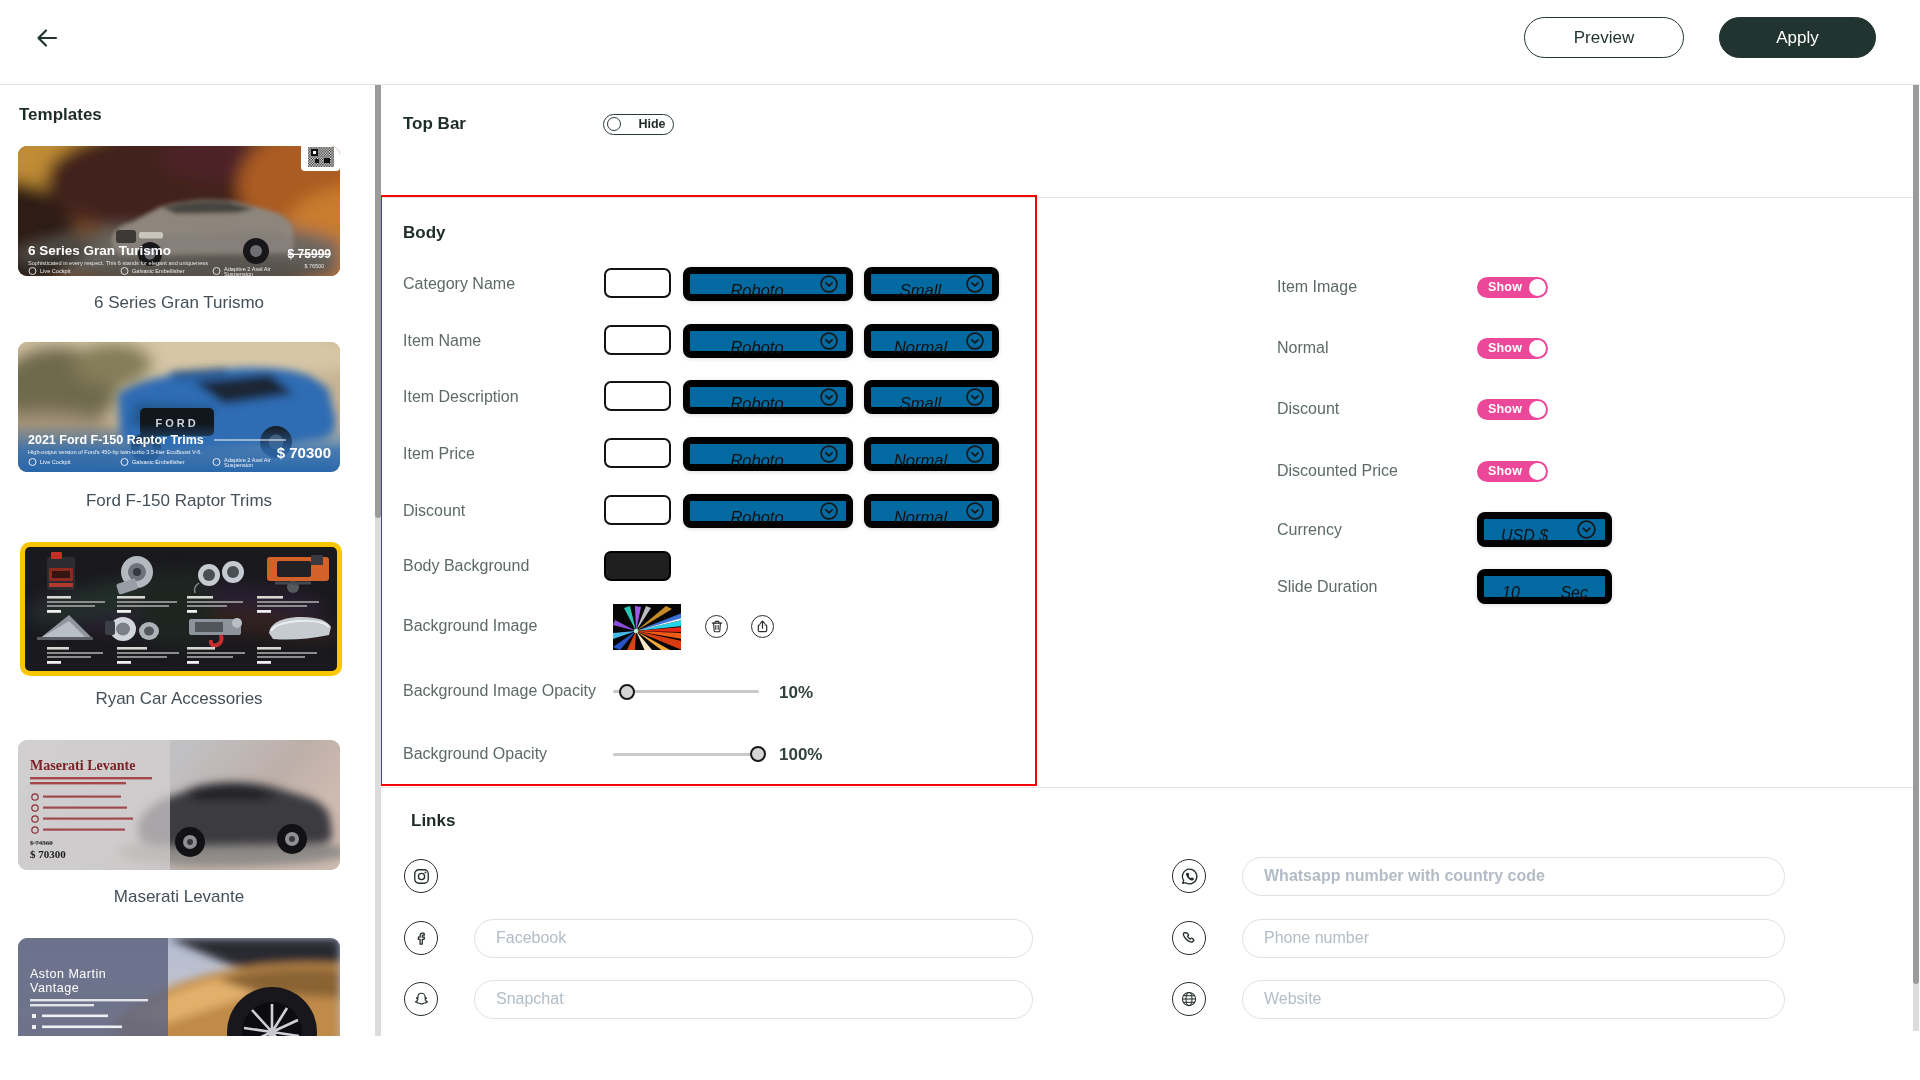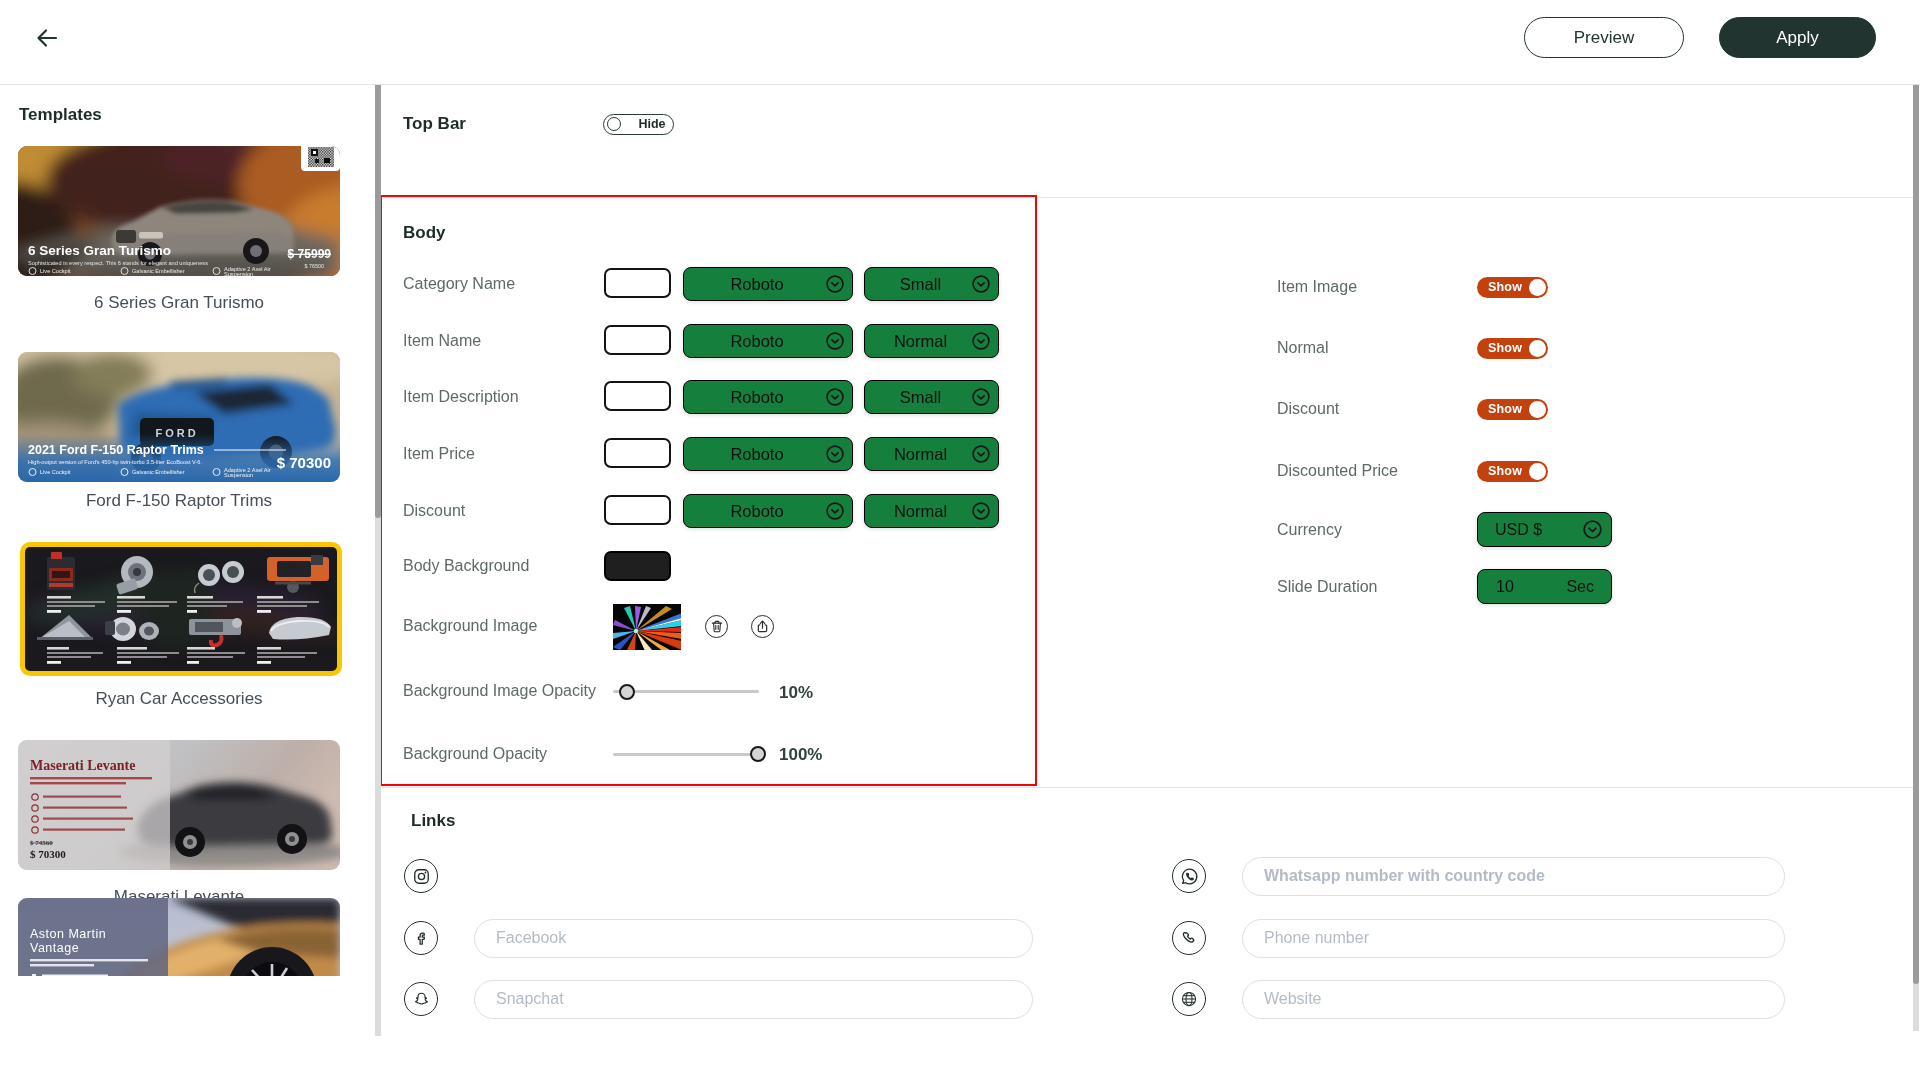--- a/index.html
+++ b/index.html
@@ -7,26 +7,26 @@
   .abs { position:absolute; }
   #page { position:relative; width:1920px; height:1080px; background:#fff; }
   .hdr-line { position:absolute; left:0; top:84px; width:1920px; height:1px; background:#e3e3e3; }
   .sep { position:absolute; height:1px; background:#e4e4e4; left:377px; width:1536px; }
   .btn { position:absolute; top:17px; height:41px; border-radius:21px; font-size:17px; font-weight:normal; text-align:center; line-height:39px; }
   .btn.preview { left:1524px; width:160px; background:#fff; border:1.6px solid #22342f; color:#22342f; }
   .btn.apply { left:1719px; width:157px; background:#22342f; border:1.6px solid #22342f; color:#fff; }
   .h1 { position:absolute; font-size:17px; font-weight:bold; color:#1e2c28; }
   .lbl { position:absolute; font-size:16px; color:#5d6a66; }
   .colorbox { position:absolute; left:604px; width:67px; height:30px; border:2px solid #131313; border-radius:7px; background:#fff; }
-  .dd { position:absolute; background:#15803d; height:34px; border-radius:8px; border:1px solid #000000; box-shadow:0 1px 4px rgba(0,0,0,0.14); font-size:16.5px; color:#111; }
+  .dd { position:absolute; background:#0369a1; height:34px; border-radius:8px; border:7px solid #000000; box-shadow:0 1px 4px rgba(0,0,0,0.14); font-size:16.5px; color:#111;font-style:italic; }
   .dd .txt { position:absolute; left:0; right:22px; top:0; bottom:0; text-align:center; line-height:32px; }
   .dd .chev { position:absolute; right:8px; top:50%; margin-top:-9px; width:18px; height:18px; }
   .dd1 { left:683px; width:170px; }
   .dd2 { left:864px; width:135px; }
-  .showtog { position:absolute; left:1477px; width:71px; height:21px; background:#c2410c; border-radius:11px; }
+  .showtog { position:absolute; left:1477px; width:71px; height:21px; background:#ec4899; border-radius:11px; }
   .showtog .t { position:absolute; left:11px; top:0; font-size:12.5px; font-weight:bold; color:#fff; line-height:21px; letter-spacing:.2px; }
   .showtog .k { position:absolute; right:2px; top:2px; width:17px; height:17px; background:#fff; border-radius:50%; }
   .circ-ic { position:absolute; width:34px; height:34px; border:1.6px solid #242f2b; border-radius:50%; display:flex; align-items:center; justify-content:center; }
   .linp { position:absolute; height:39px; border:1.6px solid #dde1e4; border-radius:20px; background:#fff; font-size:16px; color:#b3bcc6; line-height:36px; padding-left:21px; }
   .linp-l { left:474px; width:559px; }
   .linp-r { left:1242px; width:543px; }
   .slider-track { position:absolute; height:2.5px; background:#c9c9c9; border-radius:2px; }
   .slider-thumb { position:absolute; width:16px; height:16px; border-radius:50%; background:#d5d5d5; border:2.5px solid #191919; }
   .pct { position:absolute; font-size:17px; font-weight:bold; color:#31423d; }
   .cap { position:absolute; width:322px; left:18px; text-align:center; font-size:17px; color:#454f58; }
@@ -109,21 +109,21 @@
     <text x="22" y="127" font-family="Liberation Sans" font-size="5.6" fill="#eeeeee">Live Cockpit</text>
     <text x="114" y="127" font-family="Liberation Sans" font-size="5.6" fill="#eeeeee">Galvanic Embellisher</text>
     <text x="206" y="124.5" font-family="Liberation Sans" font-size="5.6" fill="#eeeeee">Adaptive 2 Axel Air</text>
     <text x="206" y="130" font-family="Liberation Sans" font-size="5.6" fill="#eeeeee">Suspension</text>
     <text x="313" y="112" text-anchor="end" font-family="Liberation Sans" font-size="12" font-weight="bold" fill="#ffffff" text-decoration="line-through">$ 75999</text>
     <text x="306" y="122" text-anchor="end" font-family="Liberation Sans" font-size="5.4" fill="#e8e8e8">$ 76500</text>
   </svg>
   </div>
   <div class="cap" style="top:293px">6 Series Gran Turismo</div>
 
-  <div class="card" style="top:352px" id="card2">
+  <div class="card" style="top:342px" id="card2">
   <svg width="322" height="130" viewBox="0 0 322 130">
     <defs>
       <linearGradient id="fgrad" x1="0" y1="0" x2="0" y2="1">
         <stop offset="0" stop-color="#2e6db2" stop-opacity="0"></stop>
         <stop offset="0.55" stop-color="#2e6db2" stop-opacity=".85"></stop>
         <stop offset="1" stop-color="#2565ab" stop-opacity=".97"></stop>
       </linearGradient>
     </defs>
     <rect width="322" height="130" fill="#c6b394"></rect>
     <g filter="url(#b8)">
@@ -299,21 +299,21 @@
     <rect x="25" y="55.5" width="78" height="2.2" fill="#a04a4e"></rect>
     <rect x="25" y="66.5" width="84" height="2.2" fill="#a04a4e"></rect>
     <rect x="25" y="77.5" width="90" height="2.2" fill="#a04a4e"></rect>
     <rect x="25" y="88.5" width="82" height="2.2" fill="#a04a4e"></rect>
     <text x="12" y="105" font-family="Liberation Serif" font-size="7" font-weight="bold" fill="#3a3a3a" text-decoration="line-through">$ 74560</text>
     <text x="12" y="118" font-family="Liberation Serif" font-size="11" font-weight="bold" fill="#1c1c1c">$ 70300</text>
   </svg>
   </div>
   <div class="cap" style="top:887px">Maserati Levante</div>
 
-  <div class="card" style="top:898px;height:78px;border-radius:9px 9px 0 0;" id="card5">
+  <div class="card" style="top:938px;height:98px;border-radius:9px 9px 0 0;" id="card5">
   <svg width="322" height="130" viewBox="0 0 322 130">
     <defs>
       <linearGradient id="agrad" x1="0" y1="0" x2="0" y2="1">
         <stop offset="0" stop-color="#b4bdd2"></stop>
             <stop offset="0.6" stop-color="#c6c4cc"></stop>
             <stop offset="1" stop-color="#b09a84"></stop>
       </linearGradient>
     </defs>
     <rect width="322" height="130" fill="url(#agrad)"></rect>
     <g filter="url(#b4)">

